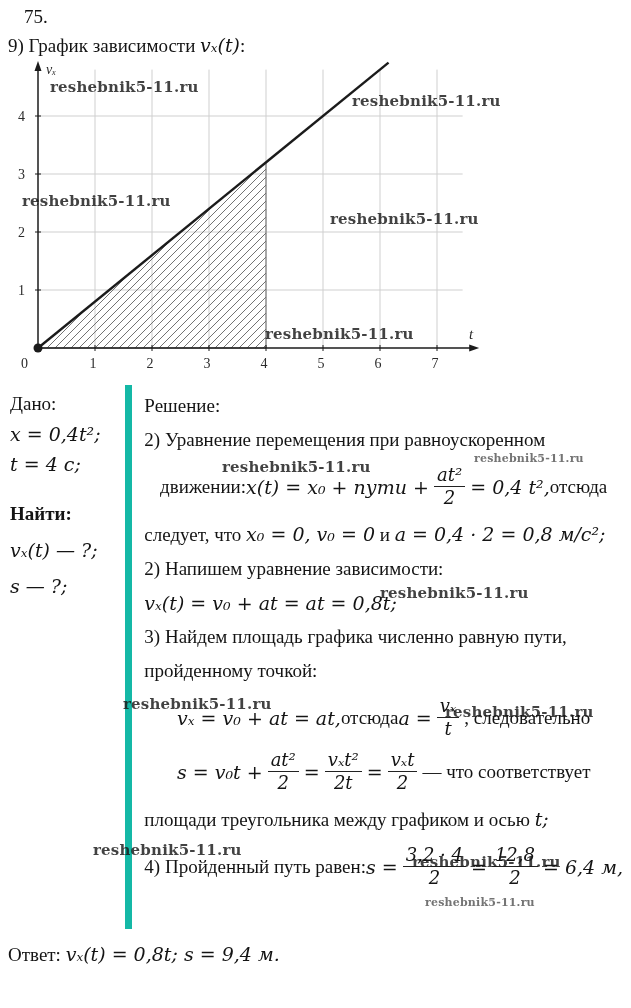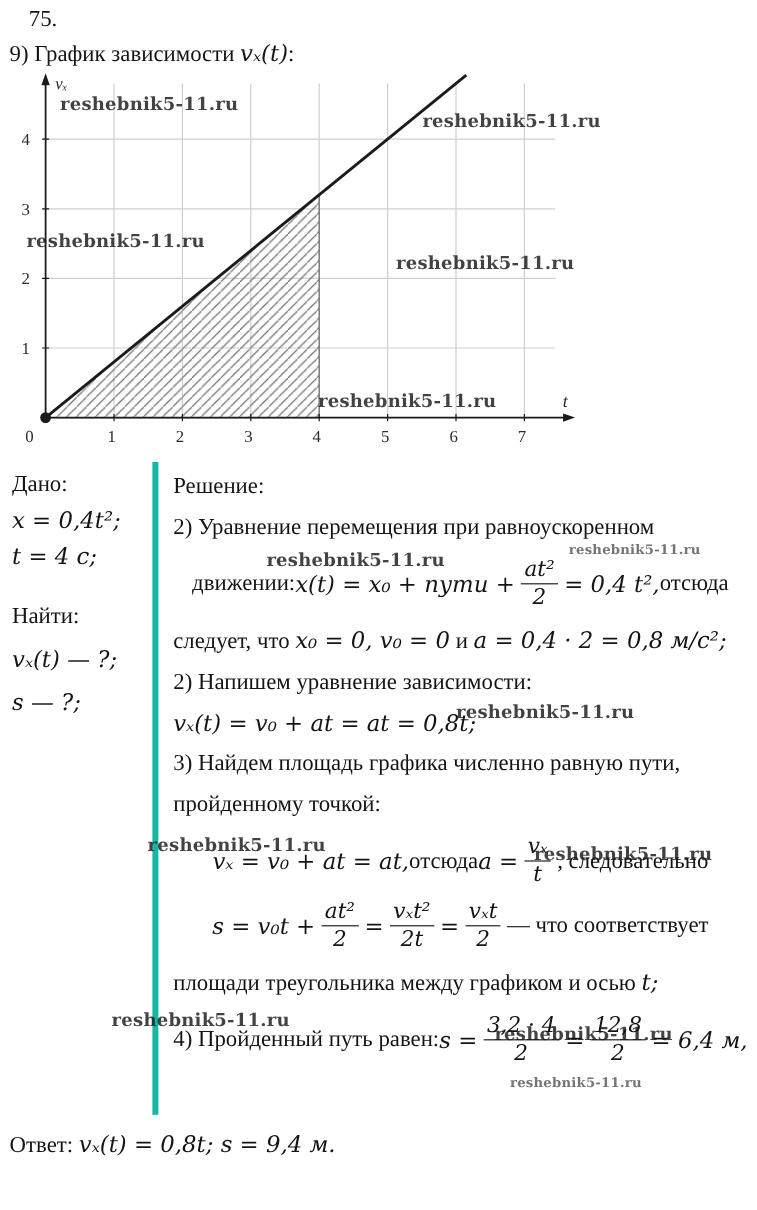--- a/index.html
+++ b/index.html
@@ -7,24 +7,24 @@
   body{
     width:631px;height:1008px;position:relative;overflow:hidden;
     font-family:"Liberation Serif",serif;color:#141414;
   }
   .page{padding:6px 8px;}
   .probnum{font-size:19px;font-weight:normal;margin-left:16px;}
   .caption{font-size:19px;margin-top:6px;}
   .m{font-family:"DejaVu Serif",serif;font-style:italic;}
   .graph-wrap{margin-top:2px;height:322px;}
   .cols{display:flex;margin-top:4px;}
-  .col-left{width:128px;border-right:5px solid #14b8a6;padding:4px 4px 0 2px;min-height:544px;font-size:19px;}
+  .col-left{width:128px;border-right:7px solid #14b8a6;padding:4px 4px 0 2px;min-height:544px;font-size:19px;}
   .col-right{flex:1;padding:4px 0 0 12px;font-size:19px;}
   .gl{line-height:30px;white-space:nowrap;}
-  .gl.find{margin-top:20px;}
+  .gl.find{margin-top:20px;font-weight:bold;}
   .gl.fnd2{margin-top:6px;}
   .line{line-height:34px;white-space:nowrap;}
   .frac-line{display:flex;align-items:center;line-height:normal;margin:6px 0;min-height:48px;white-space:nowrap;justify-content:center;}
   .frac{display:inline-block;vertical-align:middle;text-align:center;margin:0 5px;font-size:18px;}
   .frac .fnum{display:block;line-height:1.15;padding:0 3px;}
   .frac .fden{display:block;line-height:1.2;border-top:1.5px solid #222;padding:0 3px;}
   .answer{margin-top:14px;font-size:19px;white-space:nowrap;}
   .wm{position:absolute;font-family:"DejaVu Serif",serif;font-weight:bold;font-size:15px;
       color:rgba(25,25,25,0.82);pointer-events:none;white-space:nowrap;letter-spacing:0.2px;}
   .wm.small{font-size:11px;color:rgba(70,70,70,0.75);}

